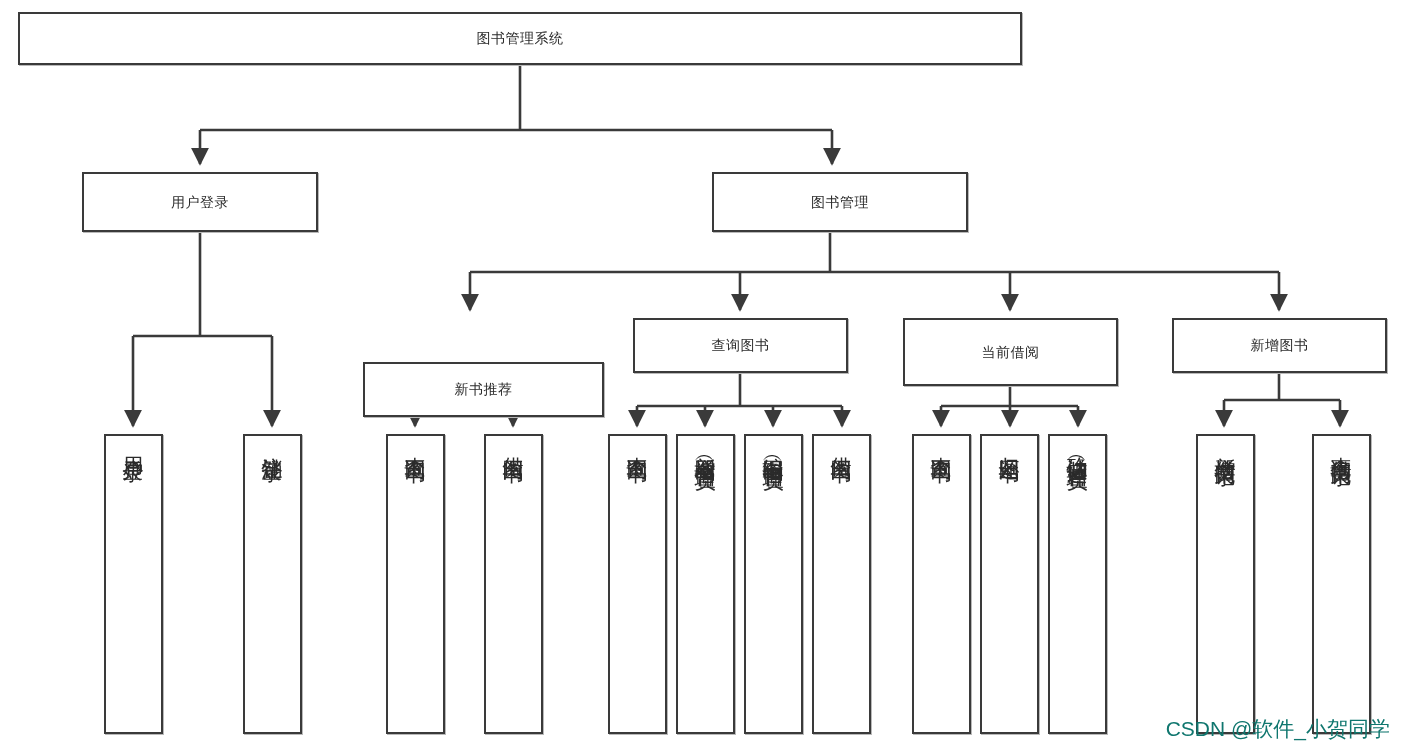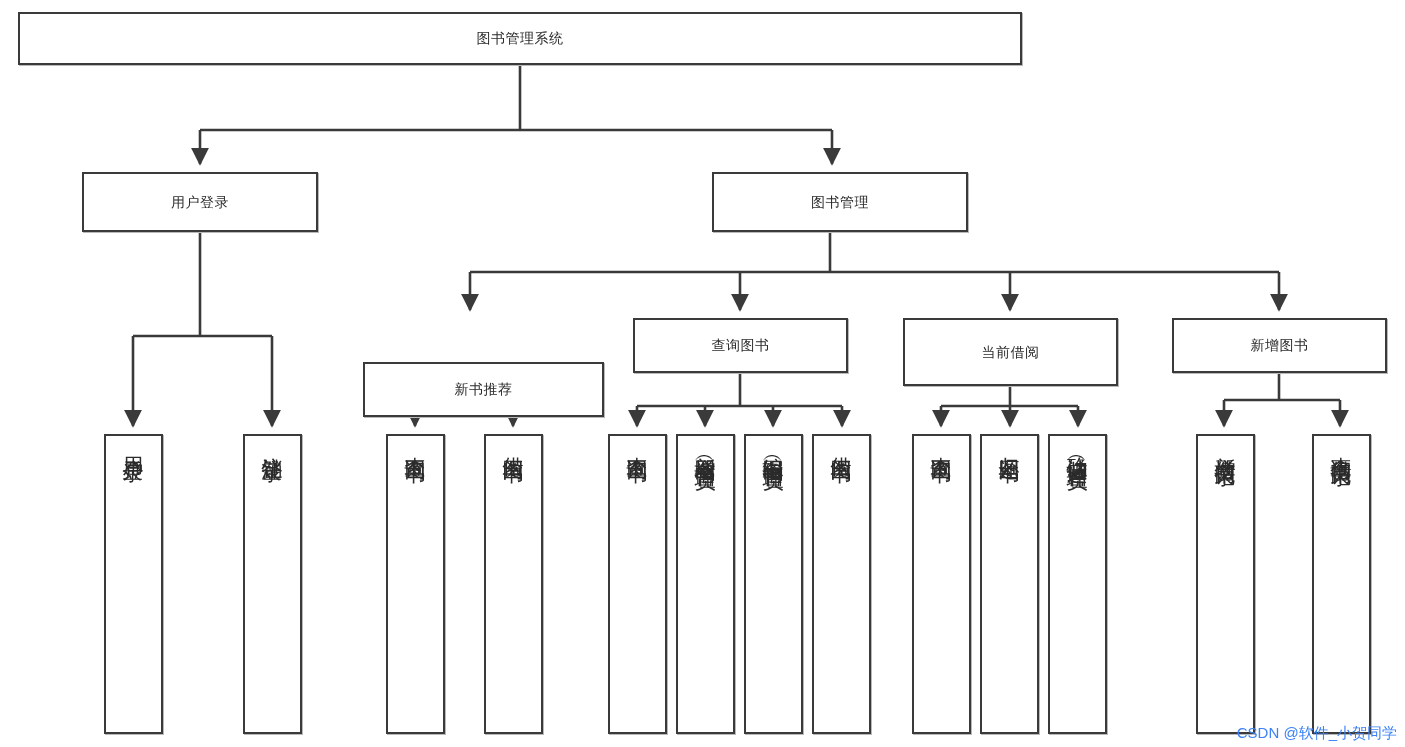--- a/index.html
+++ b/index.html
@@ -39,24 +39,24 @@
     line-height:1.0;
     white-space:normal;
   }
   .leaf-box{
     align-items:flex-start;
     justify-content:center;
     padding-top:4px;
   }
   .watermark{
     position:absolute;
-    right:8px;
+    right:15px;
     bottom:4px;
-    font-size:15px;
-    color:#3b82f6;
+    font-size:21px;
+    color:#0f766e;
     z-index:5;
     user-select:none;
     white-space:nowrap;
   }
   svg line, svg polygon, svg path{shape-rendering:geometricPrecision;}
 </style>
 </head>
 <body>
 
 <svg id="diagram" viewBox="0 0 1405 747" xmlns="http://www.w3.org/2000/svg">

